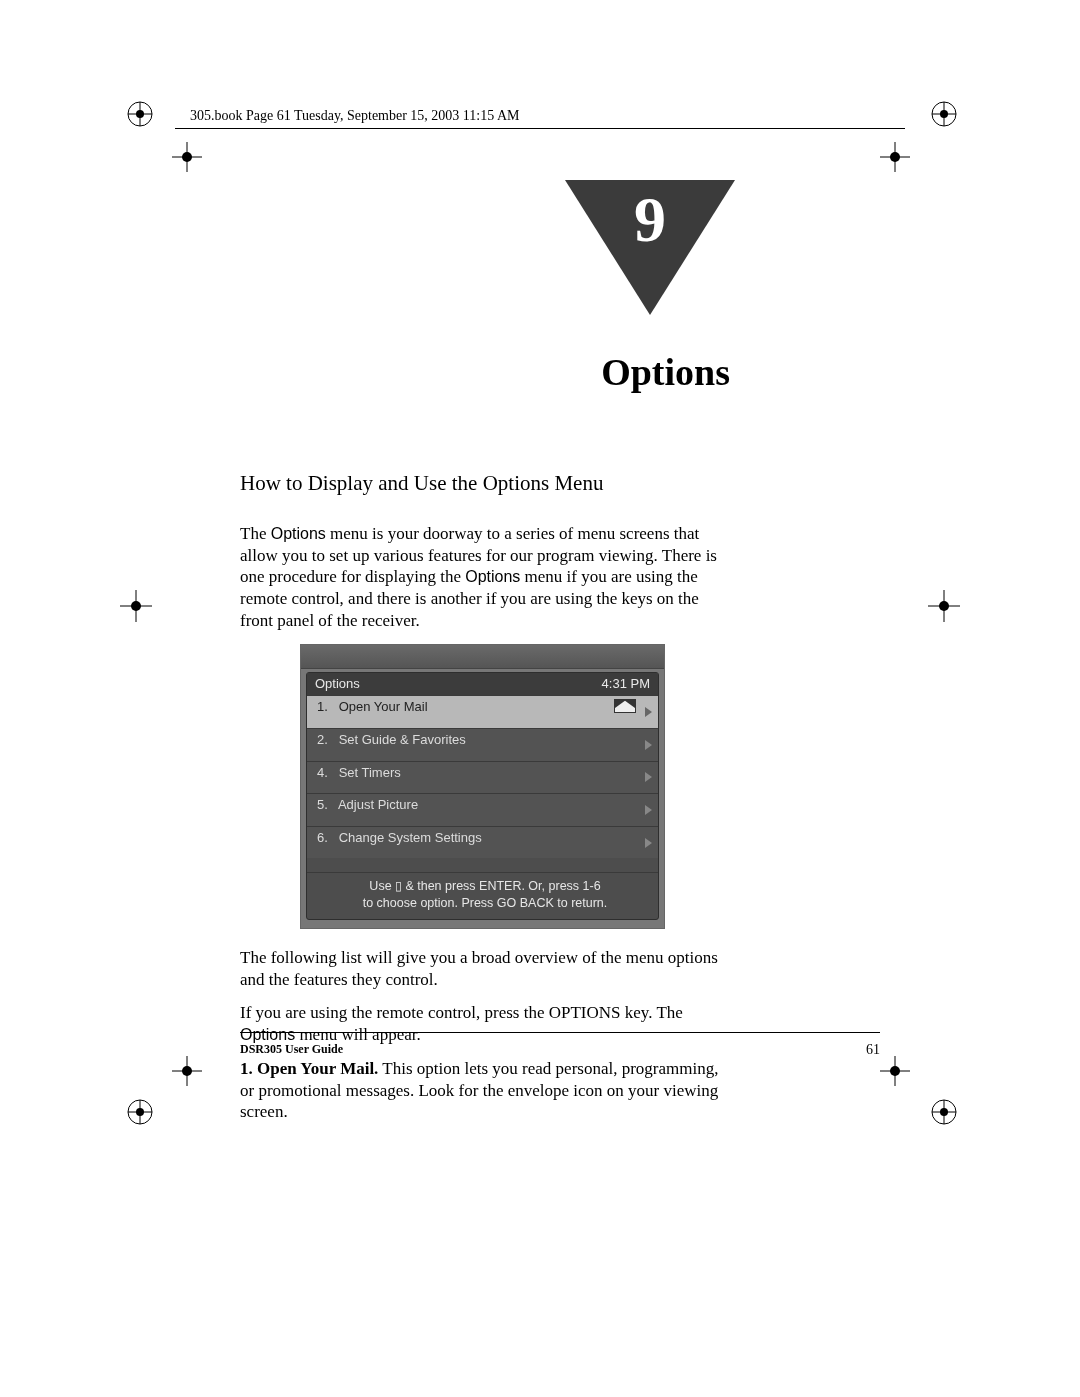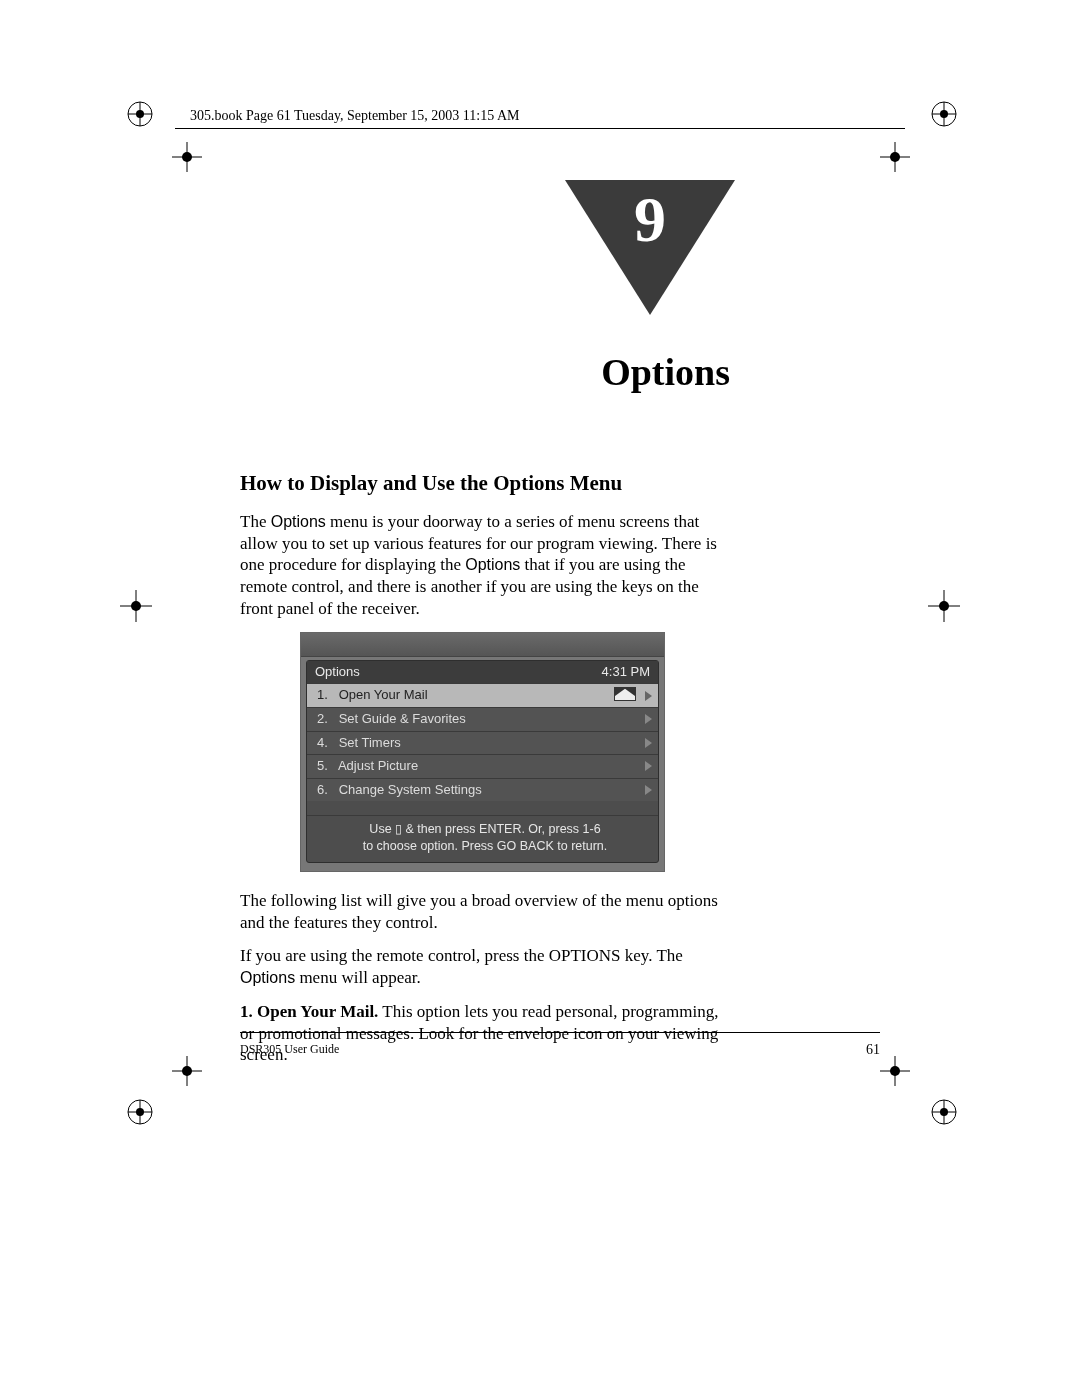--- a/index.html
+++ b/index.html
@@ -59,23 +59,23 @@
 
   
   .content {
     position: absolute;
     left: 240px; top: 470px;
     width: 495px;
     font-size: 17px;
     line-height: 1.28;
   }
   .section-title {
-    font-weight: bold;
+    font-weight: normal;
     font-size: 21px;
-    margin-bottom: 14px;
+    margin-bottom: 26px;
   }
   .para { margin-bottom: 12px; }
   .sans { font-family: Arial, Helvetica, sans-serif; font-size: 16px; }
 
   
   .shot-wrap {
     margin: 8px 0 18px 60px;
     width: 365px;
     border: 1px solid #666;
     background: #777;
@@ -96,21 +96,21 @@
   }
   .shot-titlebar {
     display: flex; justify-content: space-between;
     padding: 3px 8px;
     background: #3c3c3c;
     color: #e8e8e8;
     font-size: 13px;
   }
   .shot-item {
     position: relative;
-    padding: 3px 26px 3px 10px;
+    padding: 3px 26px 12px 10px;
     border-top: 1px solid #3a3a3a;
     background: #535353;
     color: #dcdcdc;
     white-space: nowrap;
   }
   .shot-item.sel {
     background: #b8b8b8;
     color: #222;
   }
   .shot-item .num { display:inline-block; width: 18px; }
@@ -146,21 +146,21 @@
   }
 
   
   .footer-line {
     position: absolute;
     left: 240px; right: 200px; top: 1032px;
     border-top: 1px solid #000;
   }
   .footer-left {
     position: absolute; left: 240px; top: 1042px;
-    font-weight: normal; font-size: 12px;
+    font-weight: bold; font-size: 12px;
   }
   .footer-right {
     position: absolute; right: 200px; top: 1042px;
     font-size: 14px;
   }
 </style>
 </head>
 <body>
 
 <div class="mark" style="left:126px;top:100px;">
@@ -242,21 +242,21 @@
 <div class="header-text">305.book  Page 61  Tuesday, September 15, 2003  11:15 AM</div>
 
 <div class="chapter-badge"></div>
 <div class="chapter-num">9</div>
 <div class="chapter-title">Options</div>
 
 <div class="content">
   <div class="section-title">How to Display and Use the Options Menu</div>
 
   <div class="para">
-    <span>The </span><span class="sans">Options</span><span> menu is your doorway to a series of menu screens that allow you to set up various features for our program viewing. There is one procedure for displaying the </span><span class="sans">Options</span><span> that if you are using the remote control, and there is another if you are using the keys on the front panel of the receiver.</span>
+    <span>The </span><span class="sans">Options</span><span> menu is your doorway to a series of menu screens that allow you to set up various features for our program viewing. There is one procedure for displaying the </span><span class="sans">Options</span><span> menu if you are using the remote control, and there is another if you are using the keys on the front panel of the receiver.</span>
   </div>
 
   <div class="shot-wrap">
     <div class="shot-roof"></div>
     <div class="shot-panel">
       <div class="shot-titlebar">
         <span>Options</span>
         <span>4:31 PM</span>
       </div>
       <div class="shot-item sel">

